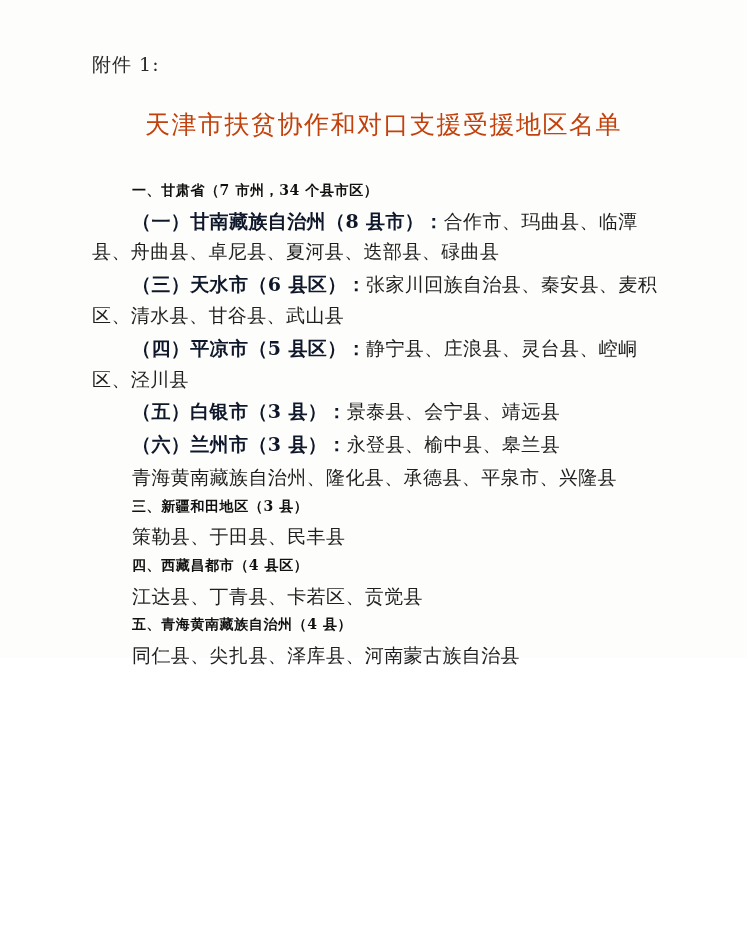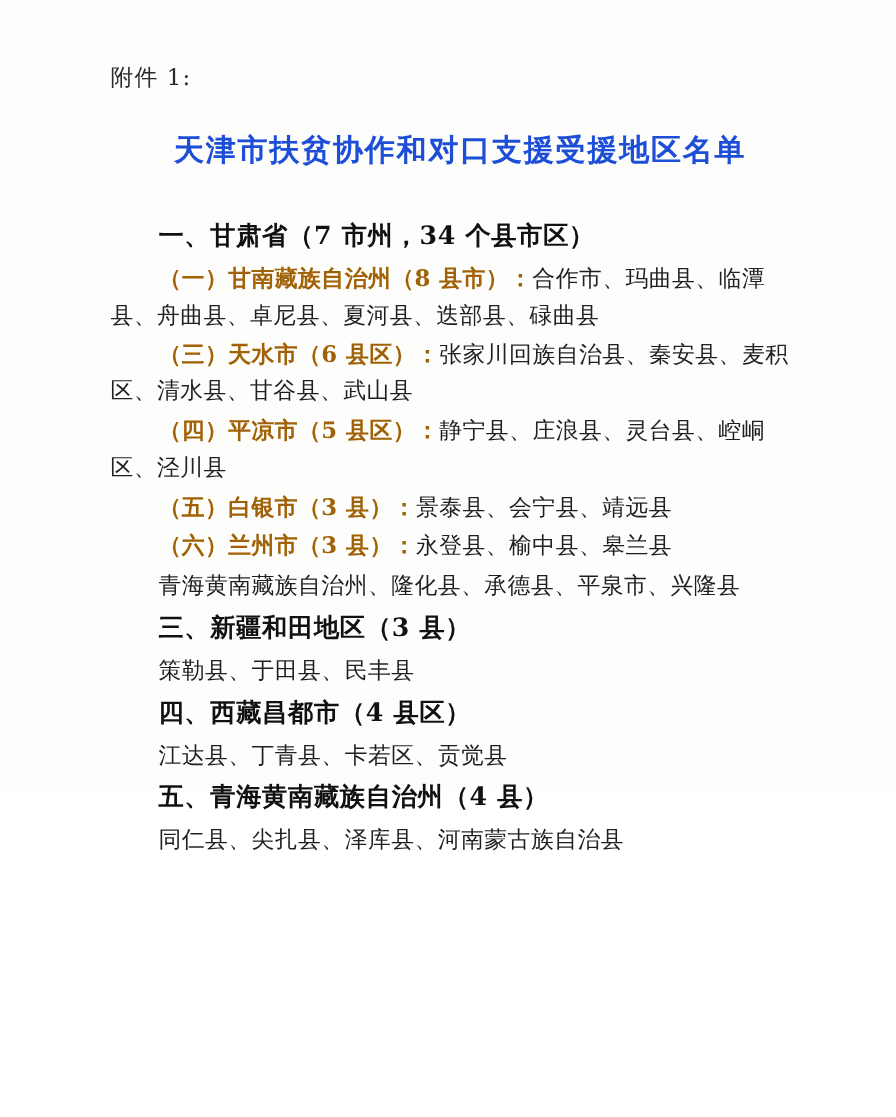--- a/index.html
+++ b/index.html
@@ -28,47 +28,47 @@
   }
   .attachment-label {
     font-size: 19px;
     letter-spacing: 1px;
     color: #2b2b2b;
     margin: 0 0 30px 0;
     font-family: "DejaVu Serif", "Liberation Serif", serif;
   }
   .doc-title {
     font-size: 25px;
-    font-weight: bold;
+    font-weight: normal;
     text-align: center;
     letter-spacing: 1.5px;
-    color: #1d4ed8;
+    color: #c2410c;
     margin: 0 0 38px 0;
     font-family: "DejaVu Serif", "Liberation Serif", serif;
   }
   .section-heading {
-    font-size: 21px;
+    font-size: 14px;
     font-weight: bold;
     color: #111111;
     margin: 0 0 4px 0;
     text-indent: 40px;
     letter-spacing: 0.6px;
     line-height: 1.62;
   }
   .sub-block {
     font-size: 19px;
     color: #1f1f1f;
     margin: 0 0 2px 0;
     text-indent: 40px;
     line-height: 1.62;
     letter-spacing: 0.4px;
   }
   .sub-block .sub-title {
     font-weight: bold;
-    color: #a16207;
+    color: #0f172a;
   }
   .plain-block {
     font-size: 19px;
     color: #1f1f1f;
     margin: 0 0 2px 0;
     text-indent: 40px;
     line-height: 1.62;
     letter-spacing: 0.4px;
   }
 </style>

